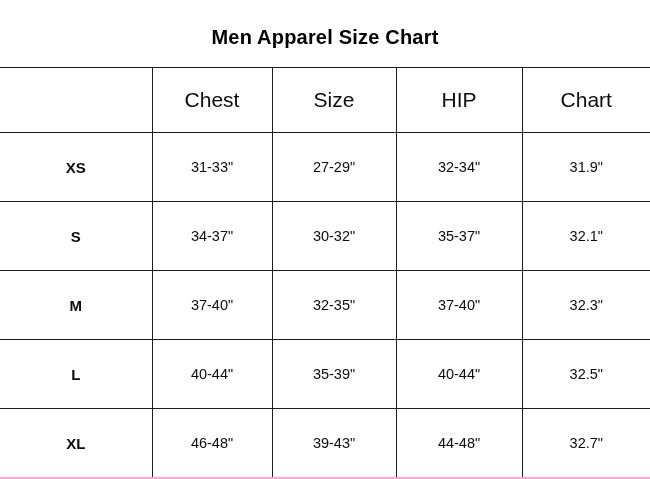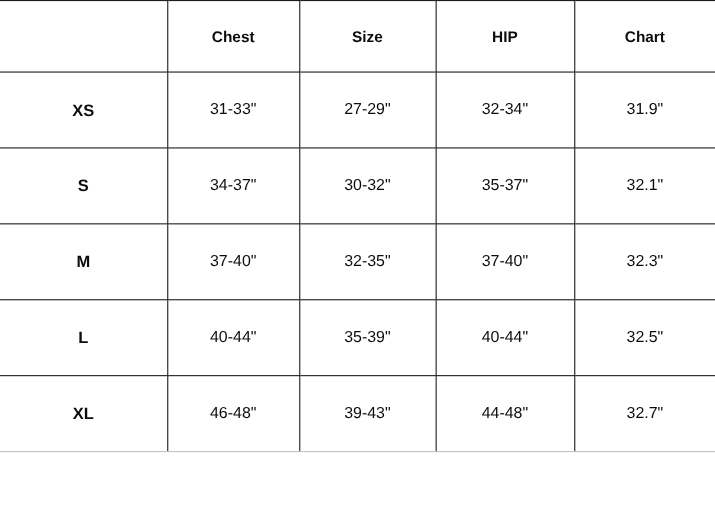--- a/index.html
+++ b/index.html
@@ -38,54 +38,55 @@
   table.size-chart td {
     border: 1px solid #1d1d1d;
     text-align: center;
     vertical-align: middle;
     font-size: 14.5px;
     color: #0c0c0c;
     padding: 0;
   }
   table.size-chart thead th {
     height: 64px;
-    font-weight: bold;
-    font-size: 14px;
+    font-weight: normal;
+    font-size: 21px;
   }
   table.size-chart thead th.corner-cell {
     border-left: none;
     border-right: 1px solid #1d1d1d;
   }
   table.size-chart tbody td {
     height: 68px;
   }
   table.size-chart tbody td.size-label {
     font-weight: bold;
     font-size: 15px;
     border-left: none;
     margin-left: 26px;
   }
   table.size-chart tbody tr:last-child td {
-    border-bottom: 1px solid #f9a8d4;
+    border-bottom: 4px solid #f9a8d4;
   }
   table.size-chart td.last-col,
   table.size-chart th.last-col {
     border-right: none;
   }
   col.c0 { width: 152px; }
   col.c1 { width: 120px; }
   col.c2 { width: 124px; }
   col.c3 { width: 126px; }
   col.c4 { width: 128px; }
 </style>
 </head>
 <body>
 
 <div class="page">
 
+  <div class="chart-title">Men Apparel Size Chart</div>
 
   <table class="size-chart">
     <colgroup>
       <col class="c0">
       <col class="c1">
       <col class="c2">
       <col class="c3">
       <col class="c4">
     </colgroup>
     <thead>

